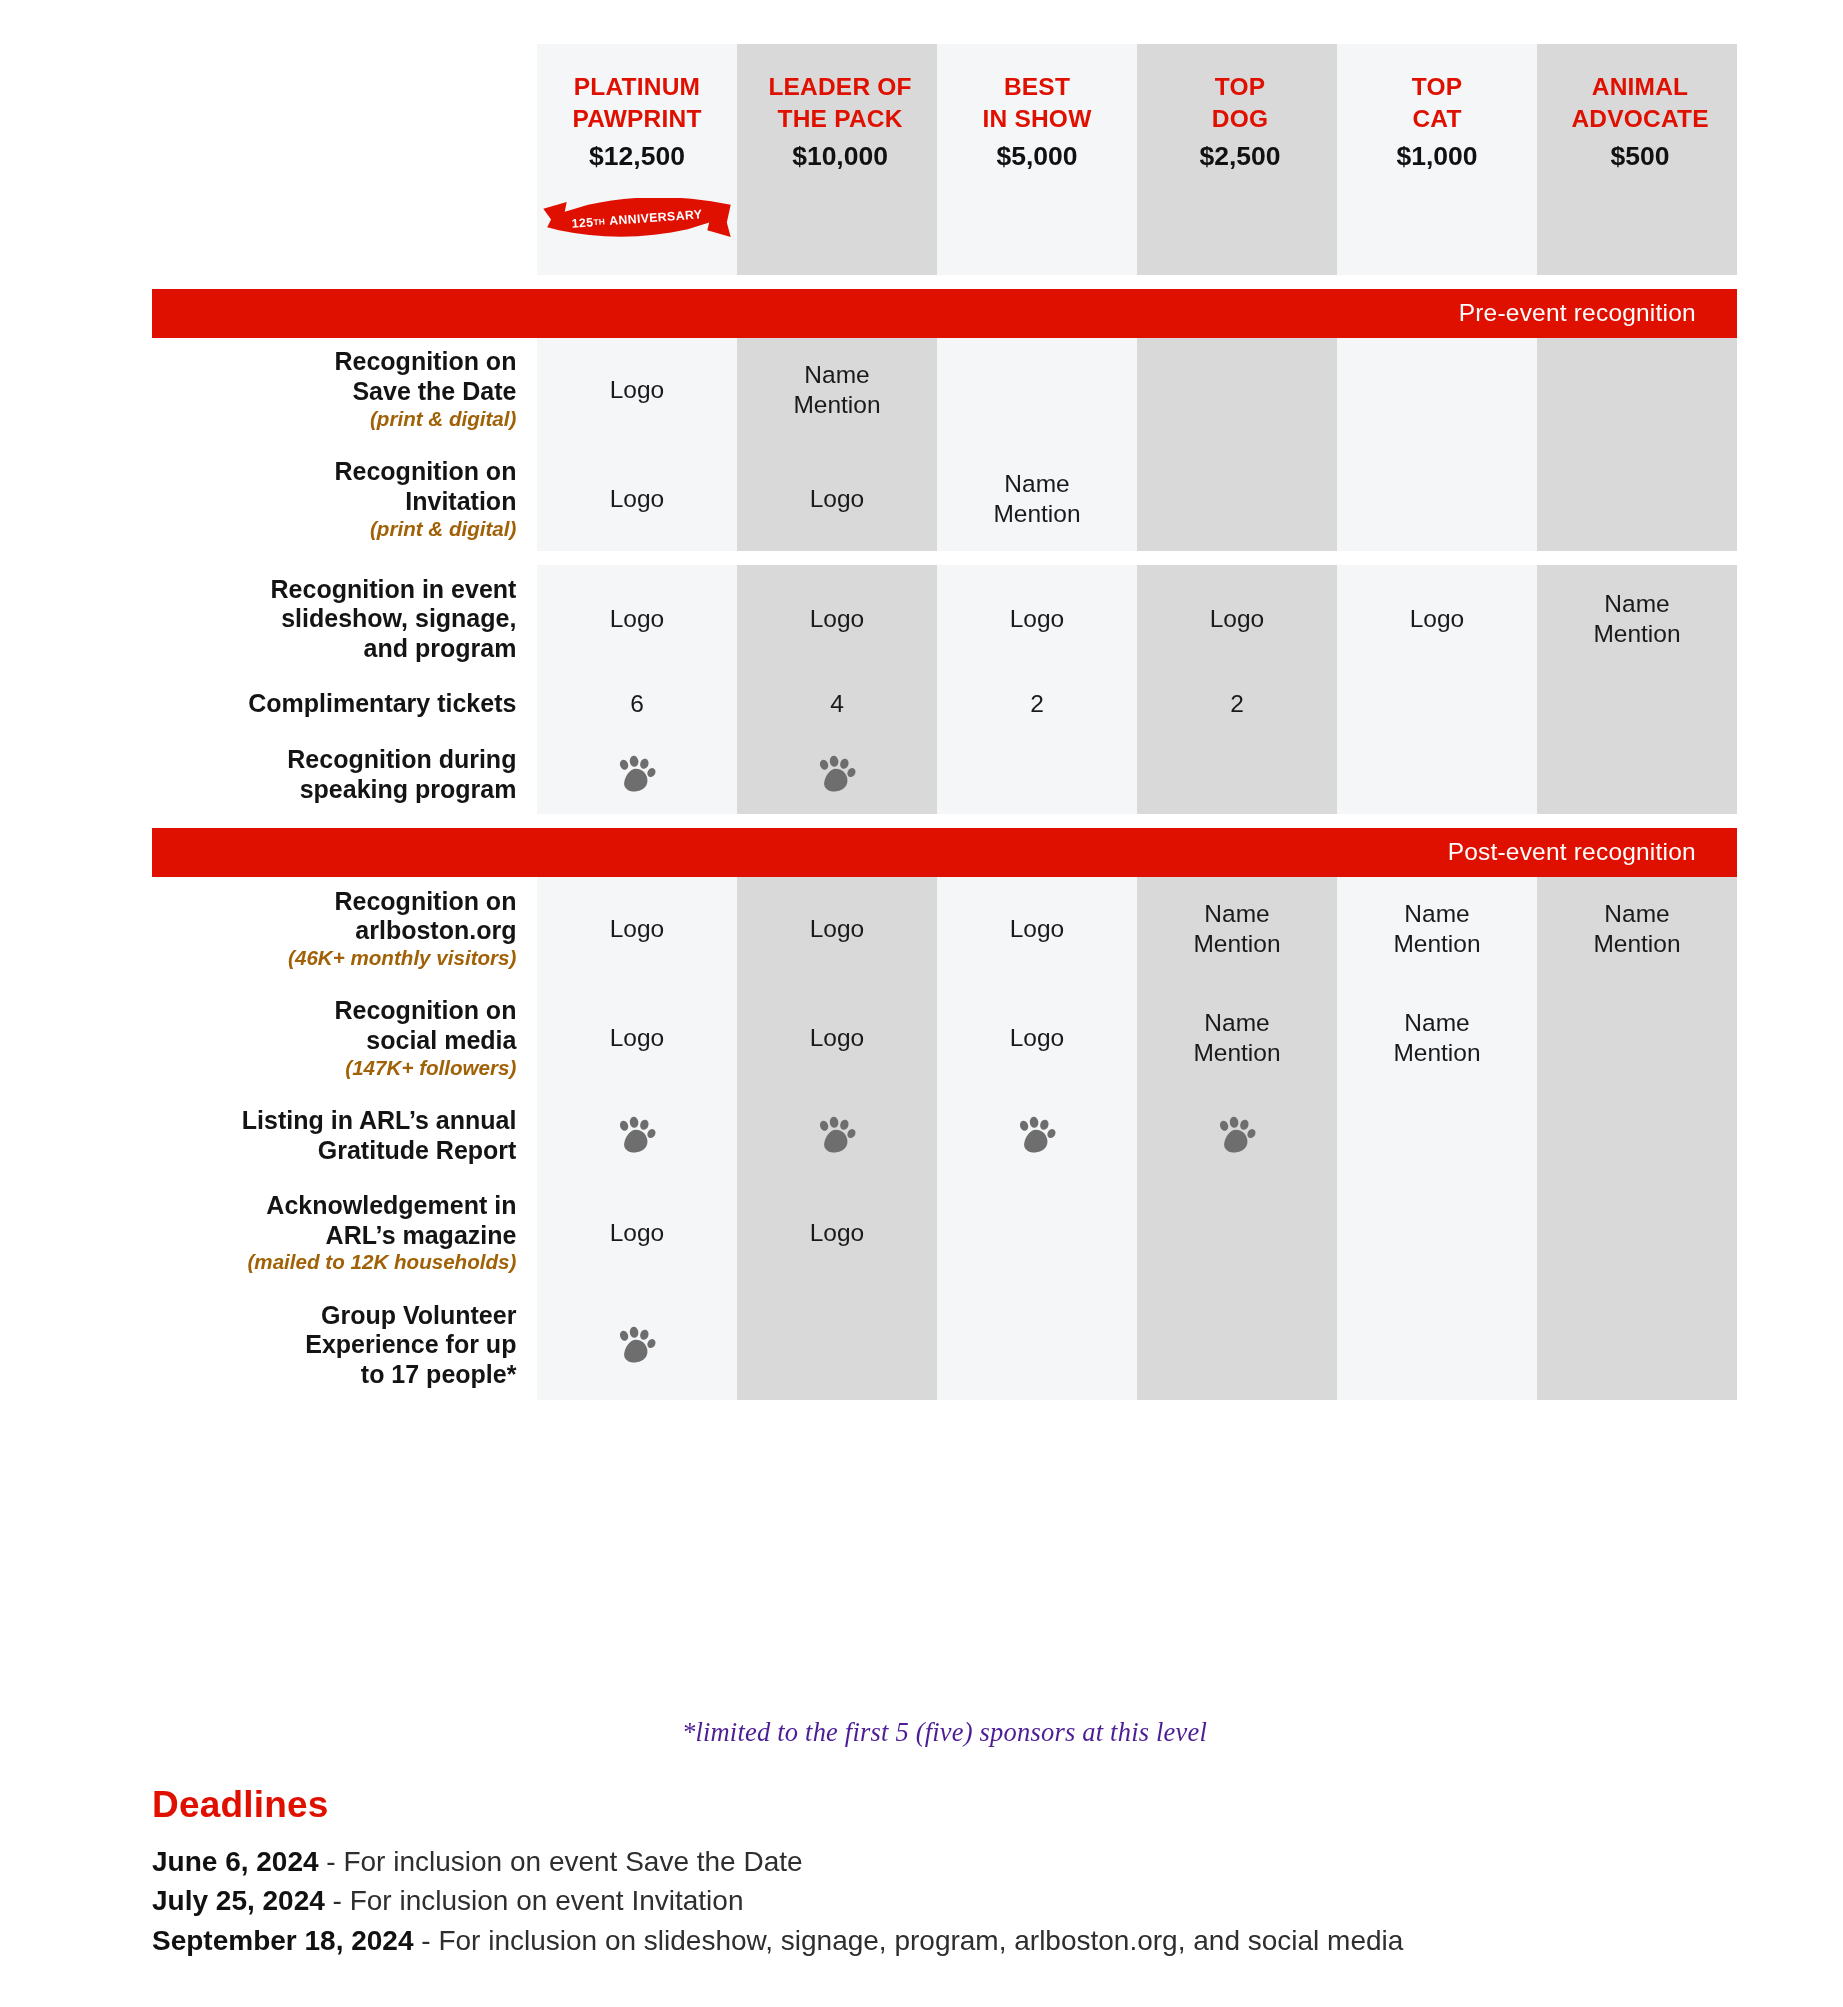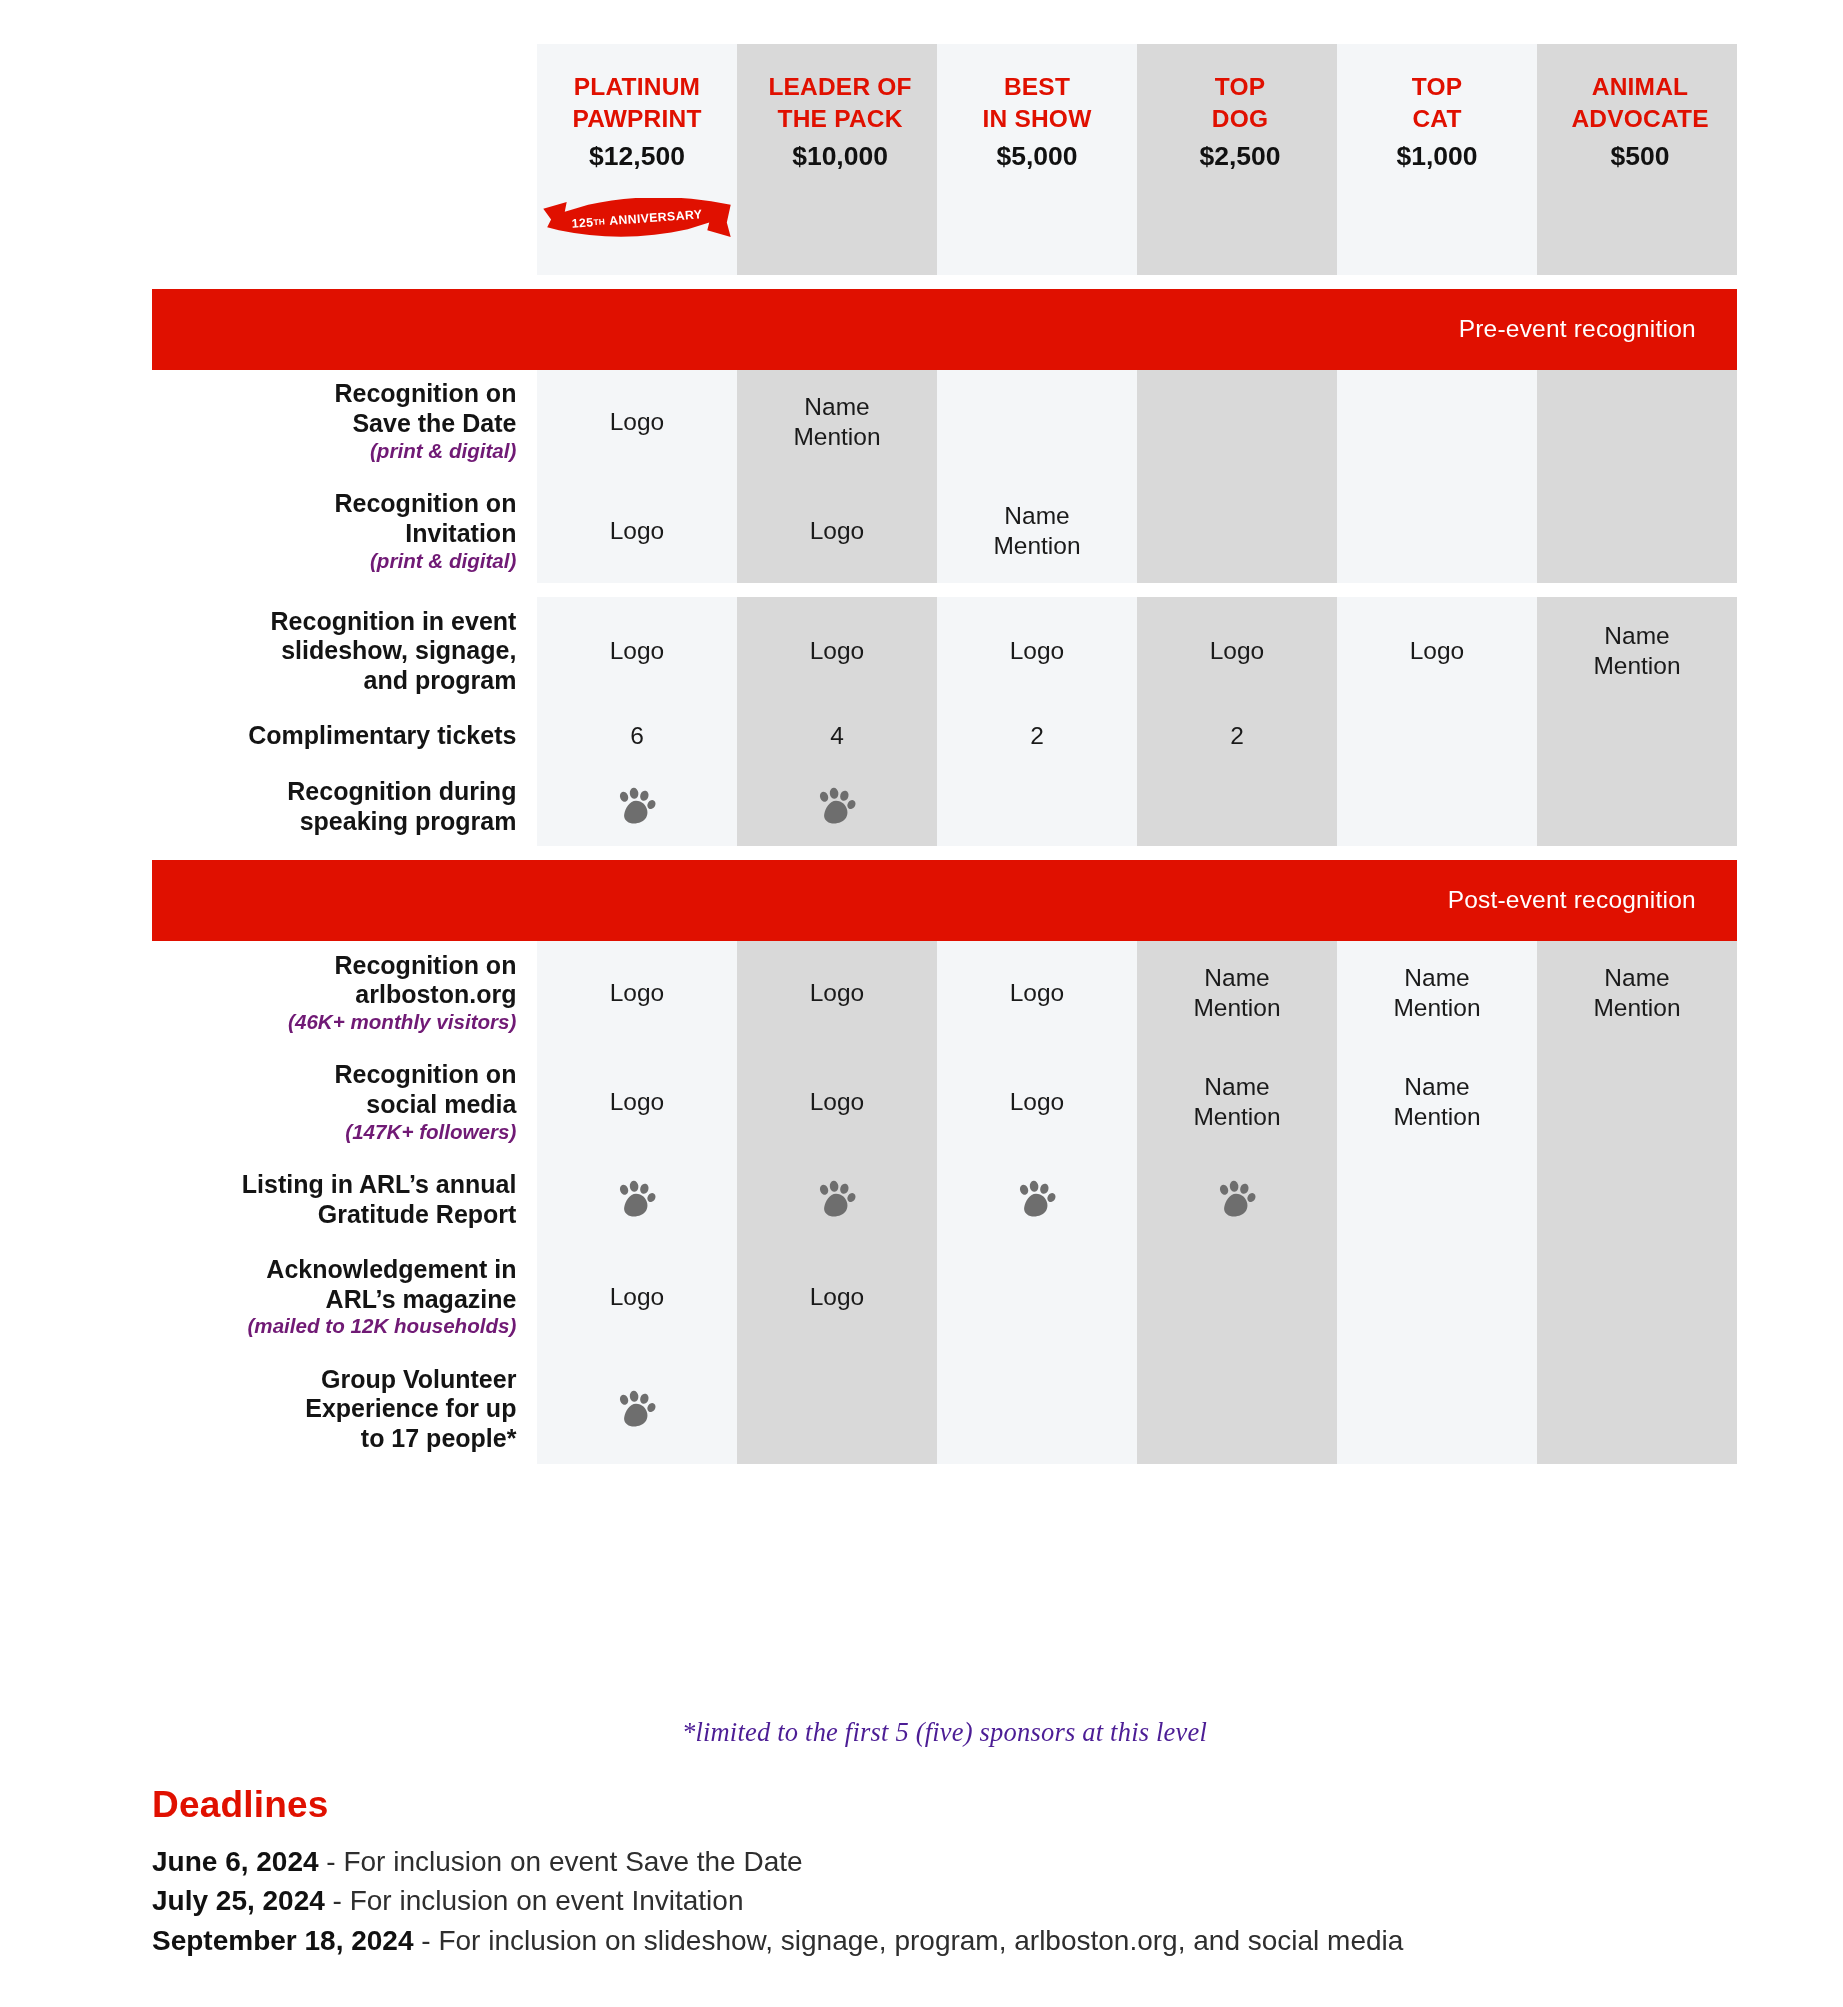--- a/index.html
+++ b/index.html
@@ -95,21 +95,21 @@
     letter-spacing: 0.4px;
     transform: rotate(-4.2deg);
     white-space: nowrap;
   }
   .ribbon-text sup { font-size: 8.3px; vertical-align: super; }
 
   
   .section-bar td {
     background: #E01000;
     height: 49px;
-    padding: 16px;
+    padding: 0;
   }
   .section-bar .sec-title {
     color: #ffffff;
     font-size: 24.5px;
     font-weight: normal;
     text-align: right;
     padding-right: 20.6px;
     letter-spacing: 0.2px;
   }
 
@@ -126,21 +126,21 @@
     font-size: 25px;
     font-weight: bold;
     line-height: 1.19;
     color: #141414;
   }
   .lbl-sub {
     font-size: 20.6px;
     font-style: italic;
     font-weight: bold;
     line-height: 1.2;
-    color: #701a75;
+    color: #a16207;
     text-align: right;
   }
 
   td.val {
     text-align: center;
     vertical-align: middle;
     font-size: 24.5px;
     color: #1a1a1a;
     line-height: 1.22;
     padding: 9.8px 3.9px;

